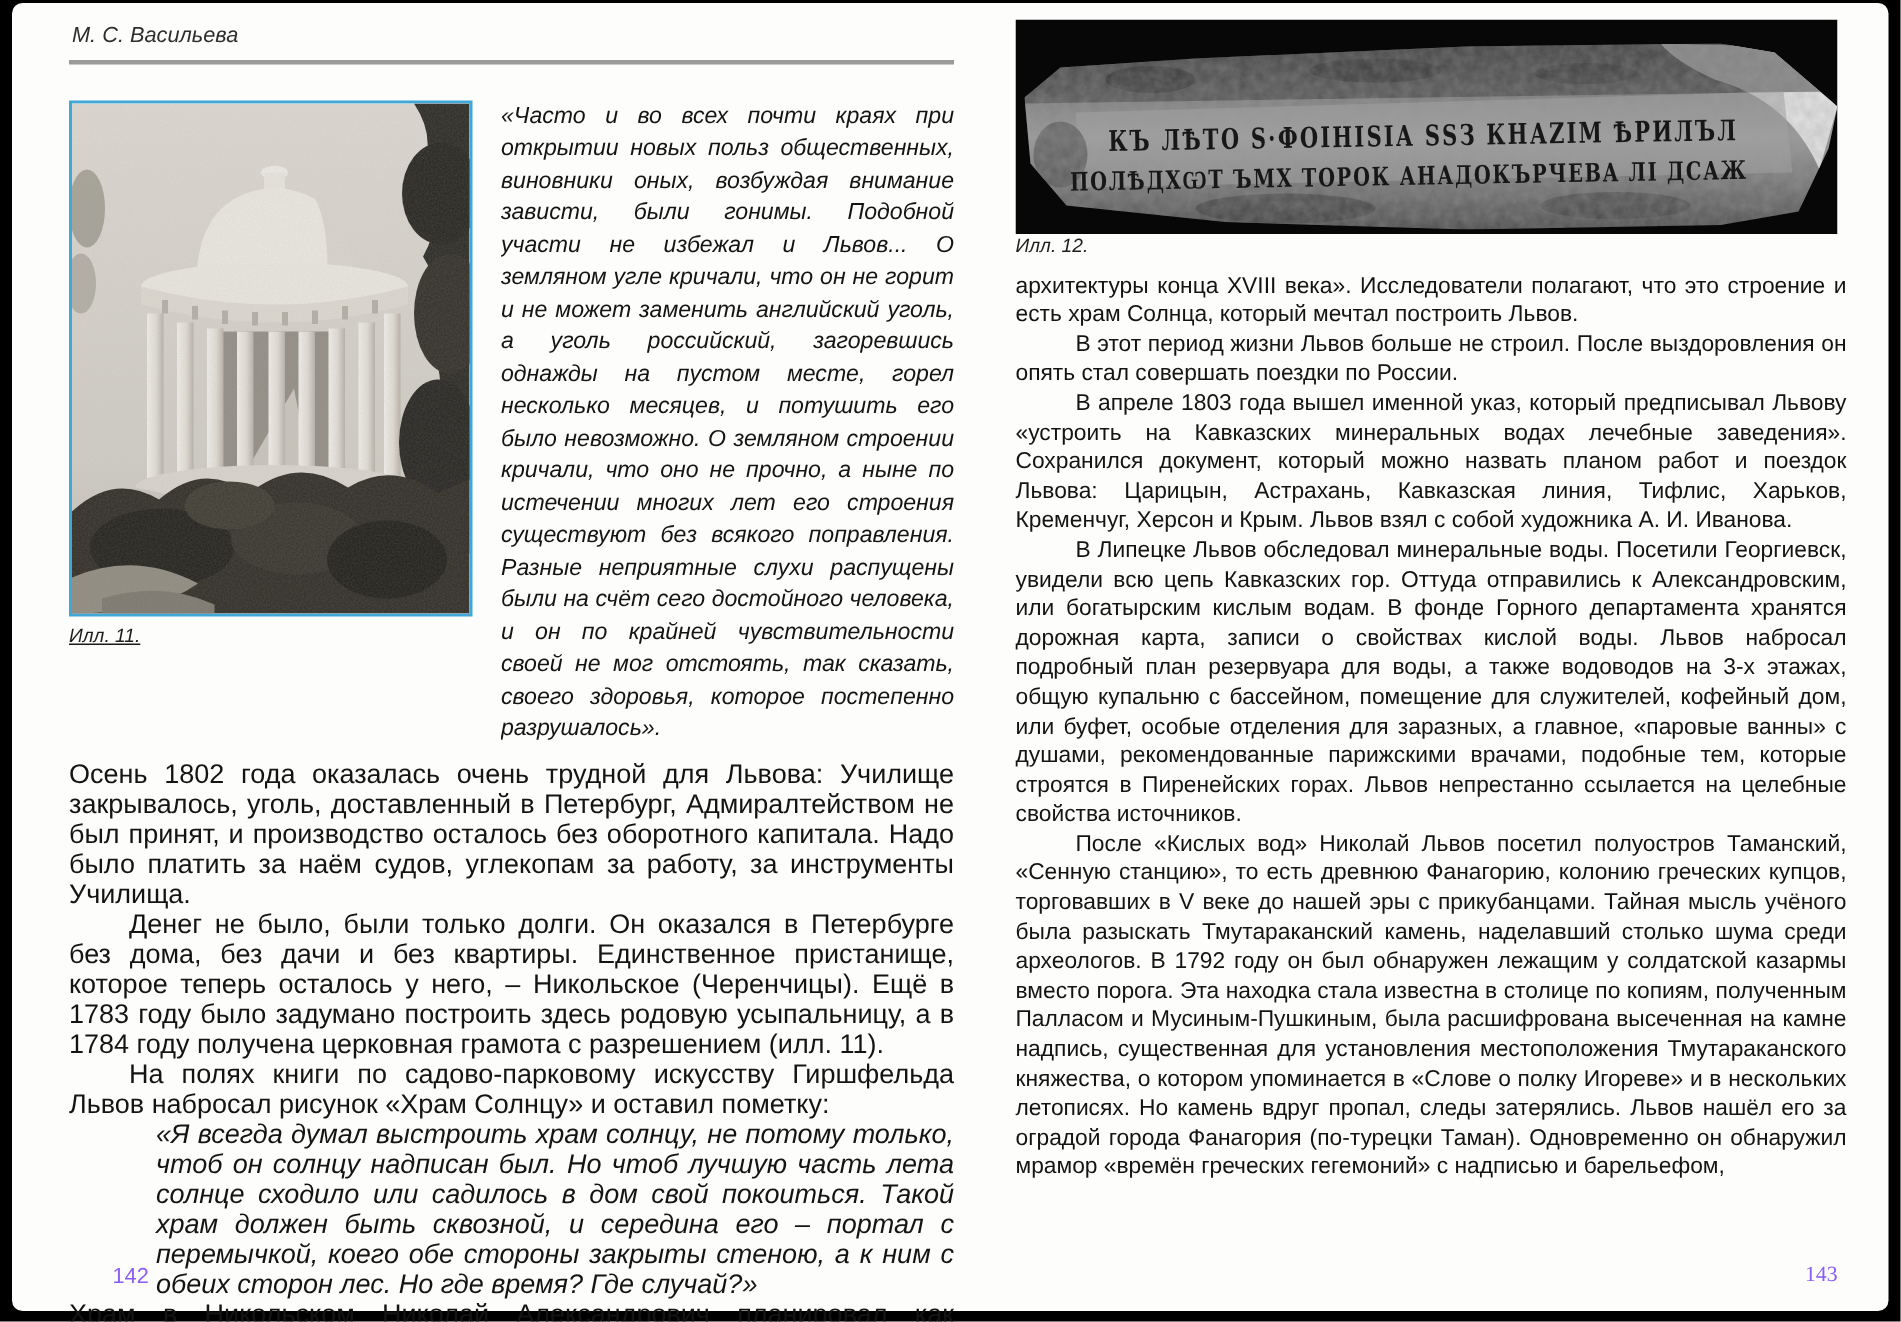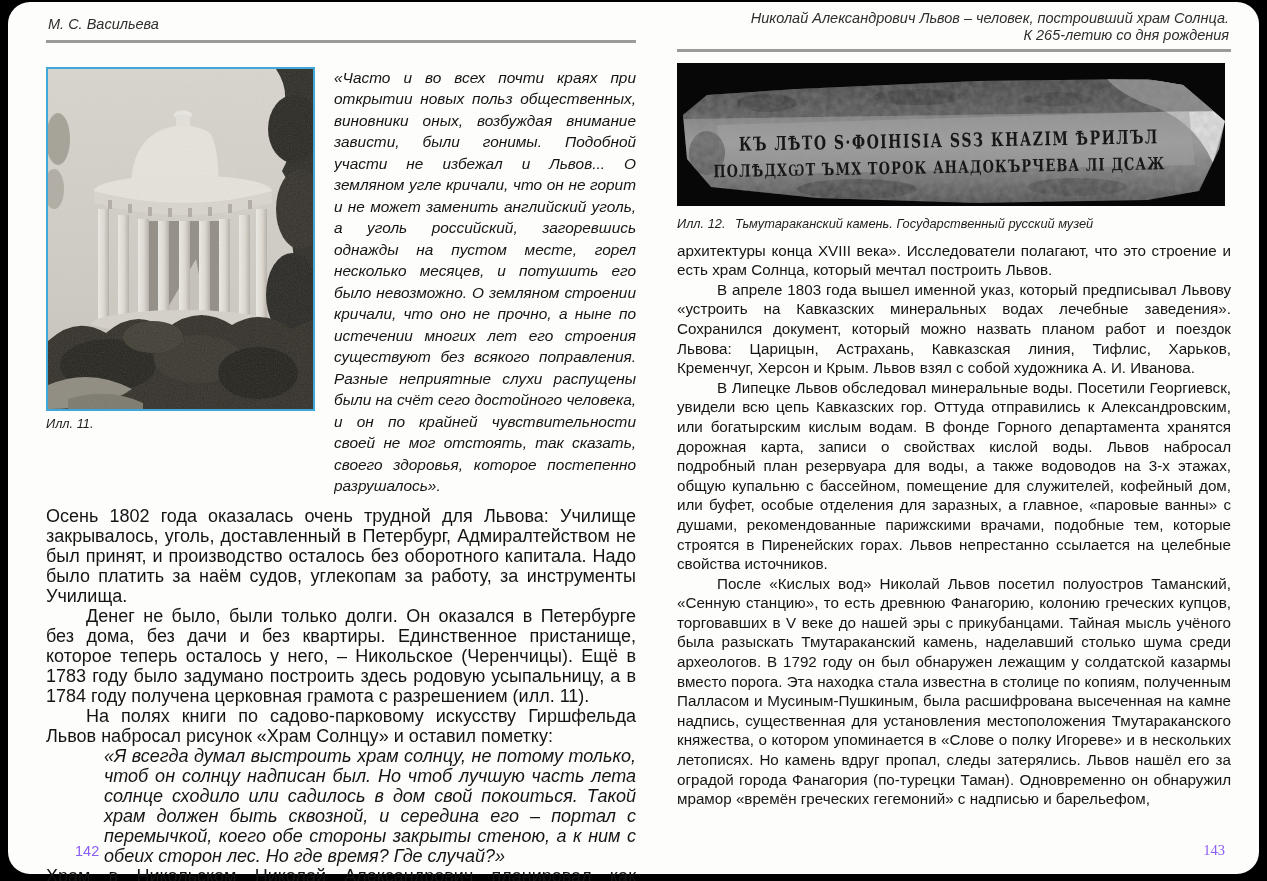--- a/index.html
+++ b/index.html
@@ -2,40 +2,40 @@
 <html lang="ru"><head>
 <meta charset="utf-8">
 <style>
   html,body{margin:0;padding:0;}
   body{
     width:1267px;height:881px;background:#000;position:relative;overflow:hidden;
     font-family:"Liberation Sans",sans-serif;color:#1a1a1a;
   }
   .sheet{
     position:absolute;left:8px;top:2px;width:1251px;height:872px;
-    background:#fdfdfc;border-radius:22px;
+    background:#fdfdfc;border-radius:7px;
   }
   .page{position:absolute;top:0;height:100%;}
   .page-left{left:38px;width:590px;}
   .page-right{left:669px;width:554px;}
 
   .running-header{
     font-style:italic;font-size:14.5px;color:#2e2e2e;
     border-bottom:3px solid #9b9b9b;line-height:16.5px;
   }
   .running-header.left{padding:14px 0 7px 2px;}
   .running-header.right{padding:8px 2px 6px 0;text-align:right;}
 
   .content{margin-top:11px;}
 
-  .photo-figure{float:left;width:273px;margin-right:15px;}
+  .photo-figure{float:left;width:273px;margin-right:15px;text-decoration:underline;}
   .photo-frame{width:265px;height:340px;border:2px solid #3fa8d8;display:block;}
   .caption{font-style:italic;font-size:12.8px;color:#1d1d1d;margin-top:5px;display:flex;line-height:15.6px;}
   .caption-label{flex:none;width:52px;}
-  .caption-single{font-style:italic;font-size:12.8px;color:#1d1d1d;margin-top:10px;display:flex;line-height:15.6px;}
+  .caption-single{font-style:italic;font-size:12.8px;color:#1d1d1d;display:flex;line-height:15.6px;}
   .caption-single .caption-label{width:58px;}
 
   .lead-quote{
     font-style:italic;font-size:15.4px;line-height:21.5px;
     text-align:justify;hyphens:auto;color:#141414;overflow:hidden;margin-top:24px;
   }
 
   .body-text{clear:both;padding-top:9px;}
   .para{font-size:18px;line-height:20px;text-align:justify;hyphens:auto;color:#141414;}
   .para.indent{text-indent:40px;}
@@ -143,24 +143,20 @@
           <div class="para indent">На полях книги по садово-парковому искусству Гиршфельда Львов набросал рисунок «Храм Солнцу» и оставил пометку:</div>
           <div class="para quoteblock">«Я всегда думал выстроить храм солнцу, не потому только, чтоб он солнцу надписан был. Но чтоб лучшую часть лета солнце сходило или садилось в дом свой покоиться. Такой храм должен быть сквозной, и середина его – портал с перемычкой, коего обе стороны закрыты стеною, а к ним с обеих сторон лес. Но где время? Где случай?»</div>
           <div class="para plain"><span>Храм в Никольском Николай Александрович планировал как мавзолей. Специалисты считают, что это </span><span class="it">«одно из самых романтических и вдохновенных произведений Львова, не уступающих по своей поэтической тонкости и строгой простоте, лучшим образцам русской классической</span></div>
         </div>
     </div>
 
     <div class="pageno">142</div>
   </div>
 
   <div class="page page-right">
-    <div class="running-header right">
-      <div>Николай Александрович Львов – человек, построивший храм Солнца.</div>
-      <div>К 265-летию со дня рождения</div>
-    </div>
 
     <div class="content">
       <div class="stone-figure">
         <svg class="stone-frame" viewBox="0 0 548 143" aria-hidden="true">
           <defs>
             <linearGradient id="stgrad" x1="0" y1="0" x2="0" y2="1">
               <stop offset="0" stop-color="#3c3c3c"></stop>
                 <stop offset="0.32" stop-color="#787878"></stop>
               <stop offset="0.55" stop-color="#989898"></stop>
                 <stop offset="0.82" stop-color="#6c6c6c"></stop>
@@ -188,26 +184,26 @@
             <ellipse cx="30" cy="90" rx="18" ry="22" fill="#4a4a4a" opacity="0.6"></ellipse>
             <rect width="548" height="143" filter="url(#stnoise)"></rect>
             <g transform="rotate(-1 274 86)" fill="#171717" font-family="DejaVu Serif, serif" font-weight="bold">
               <text x="62" y="84" font-size="19" letter-spacing="2" textLength="420" lengthAdjust="spacingAndGlyphs">КЪ ЛѢТО Ѕ·ФОІНІЅІА ЅЅЗ КНАZІМ ѢРИЛЪЛ</text>
               <text x="36" y="110" font-size="17" letter-spacing="1.5" textLength="452" lengthAdjust="spacingAndGlyphs">ПОЛѢДХѠТ ЪМХ ТОРОК АНАДОКЪРЧЕВА ЛІ ДСАЖ</text>
             </g>
           </g>
         </svg>
         <div class="caption-single">
           <span class="caption-label">Илл. 12.</span>
-          <span>Тьмутараканский камень. Государственный русский музей</span>
         </div>
       </div>
 
       <div class="body-text">
           <div class="para plain"><span class="it">архитектуры конца XVIII века»</span><span>. Исследователи полагают, что это строение и есть храм Солнца, который мечтал построить Львов.</span></div>
+          <div class="para indent">В этот период жизни Львов больше не строил. После выздоровления он опять стал совершать поездки по России.</div>
           <div class="para indent">В апреле 1803 года вышел именной указ, который предписывал Львову «устроить на Кавказских минеральных водах лечебные заведения». Сохранился документ, который можно назвать планом работ и поездок Львова: Царицын, Астрахань, Кавказская линия, Тифлис, Харьков, Кременчуг, Херсон и Крым. Львов взял с собой художника А. И. Иванова.</div>
           <div class="para indent">В Липецке Львов обследовал минеральные воды. Посетили Георгиевск, увидели всю цепь Кавказских гор. Оттуда отправились к Александровским, или богатырским кислым водам. В фонде Горного департамента хранятся дорожная карта, записи о свойствах кислой воды. Львов набросал подробный план резервуара для воды, а также водоводов на 3-х этажах, общую купальню с бассейном, помещение для служителей, кофейный дом, или буфет, особые отделения для заразных, а главное, «паровые ванны» с душами, рекомендованные парижскими врачами, подобные тем, которые строятся в Пиренейских горах. Львов непрестанно ссылается на целебные свойства источников.</div>
           <div class="para indent">После «Кислых вод» Николай Львов посетил полуостров Таманский, «Сенную станцию», то есть древнюю Фанагорию, колонию греческих купцов, торговавших в V веке до нашей эры с прикубанцами. Тайная мысль учёного была разыскать Тмутараканский камень, наделавший столько шума среди археологов. В 1792 году он был обнаружен лежащим у солдатской казармы вместо порога. Эта находка стала известна в столице по копиям, полученным Палласом и Мусиным-Пушкиным, была расшифрована высеченная на камне надпись, существенная для установления местоположения Тмутараканского княжества, о котором упоминается в «Слове о полку Игореве» и в нескольких летописях. Но камень вдруг пропал, следы затерялись. Львов нашёл его за оградой города Фанагория (по-турецки Таман). Одновременно он обнаружил мрамор «времён греческих гегемоний» с надписью и барельефом,</div>
         </div>
     </div>
 
     <div class="pageno">143</div>
   </div>
 </div>
 

